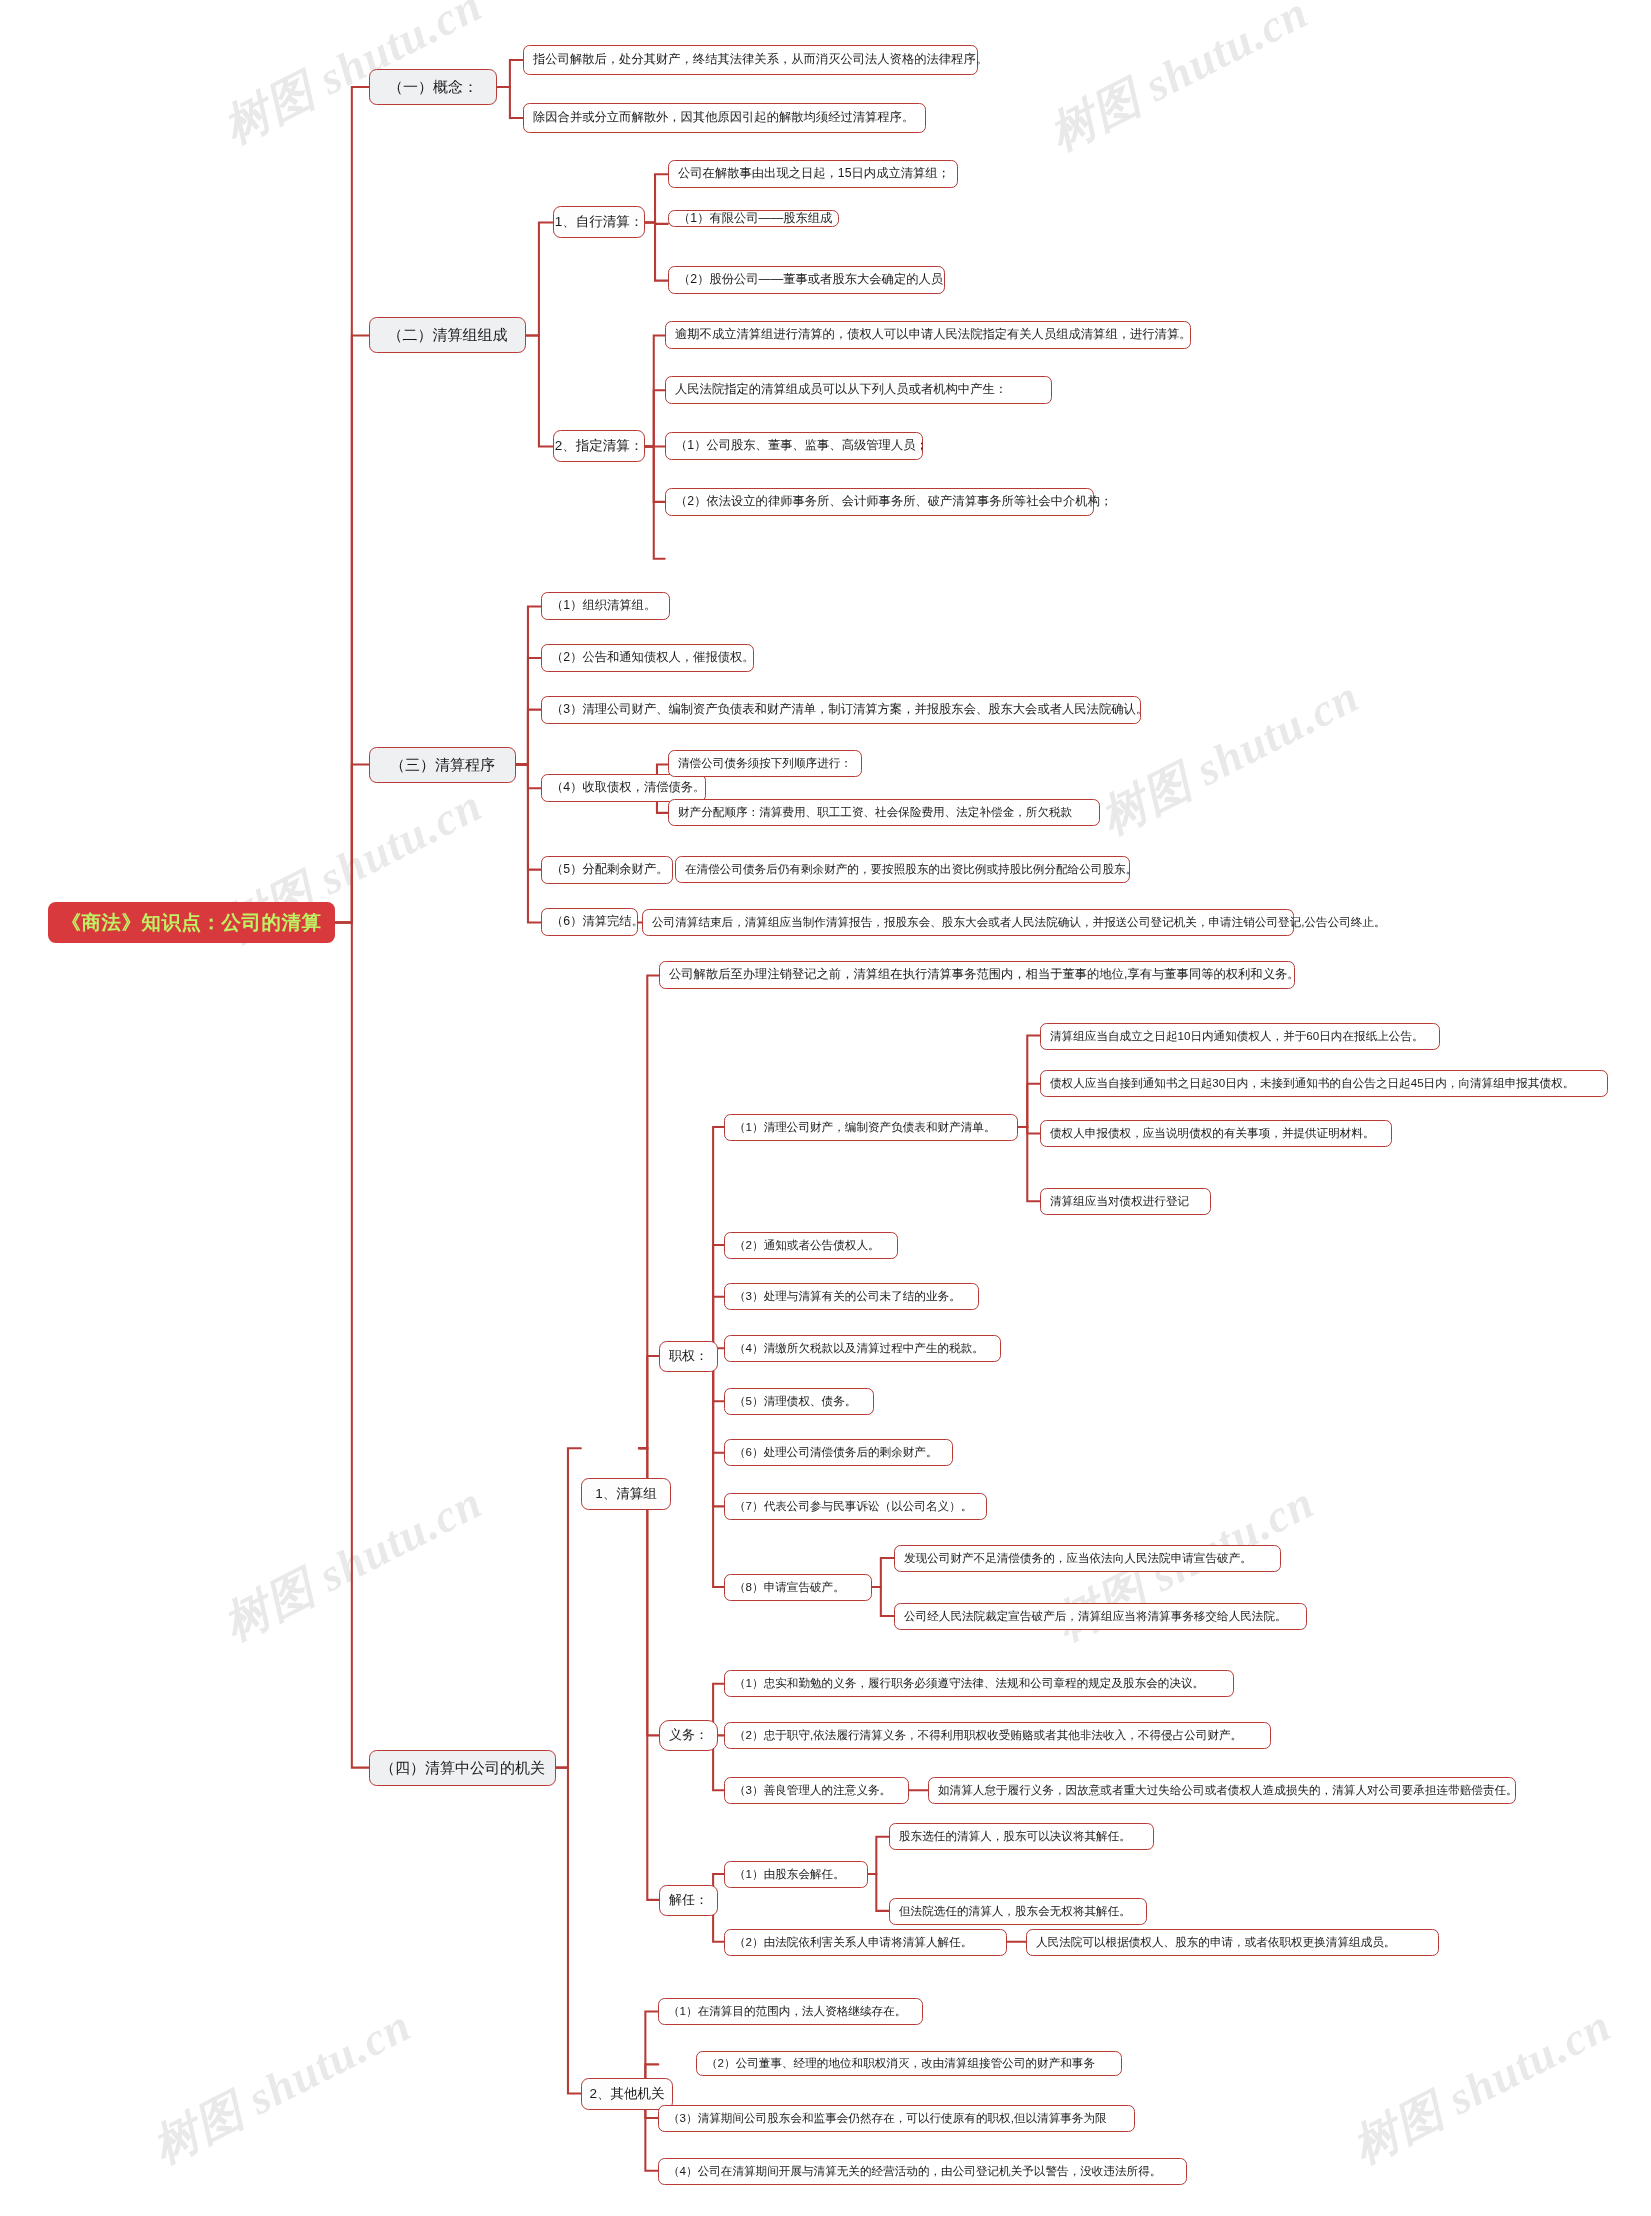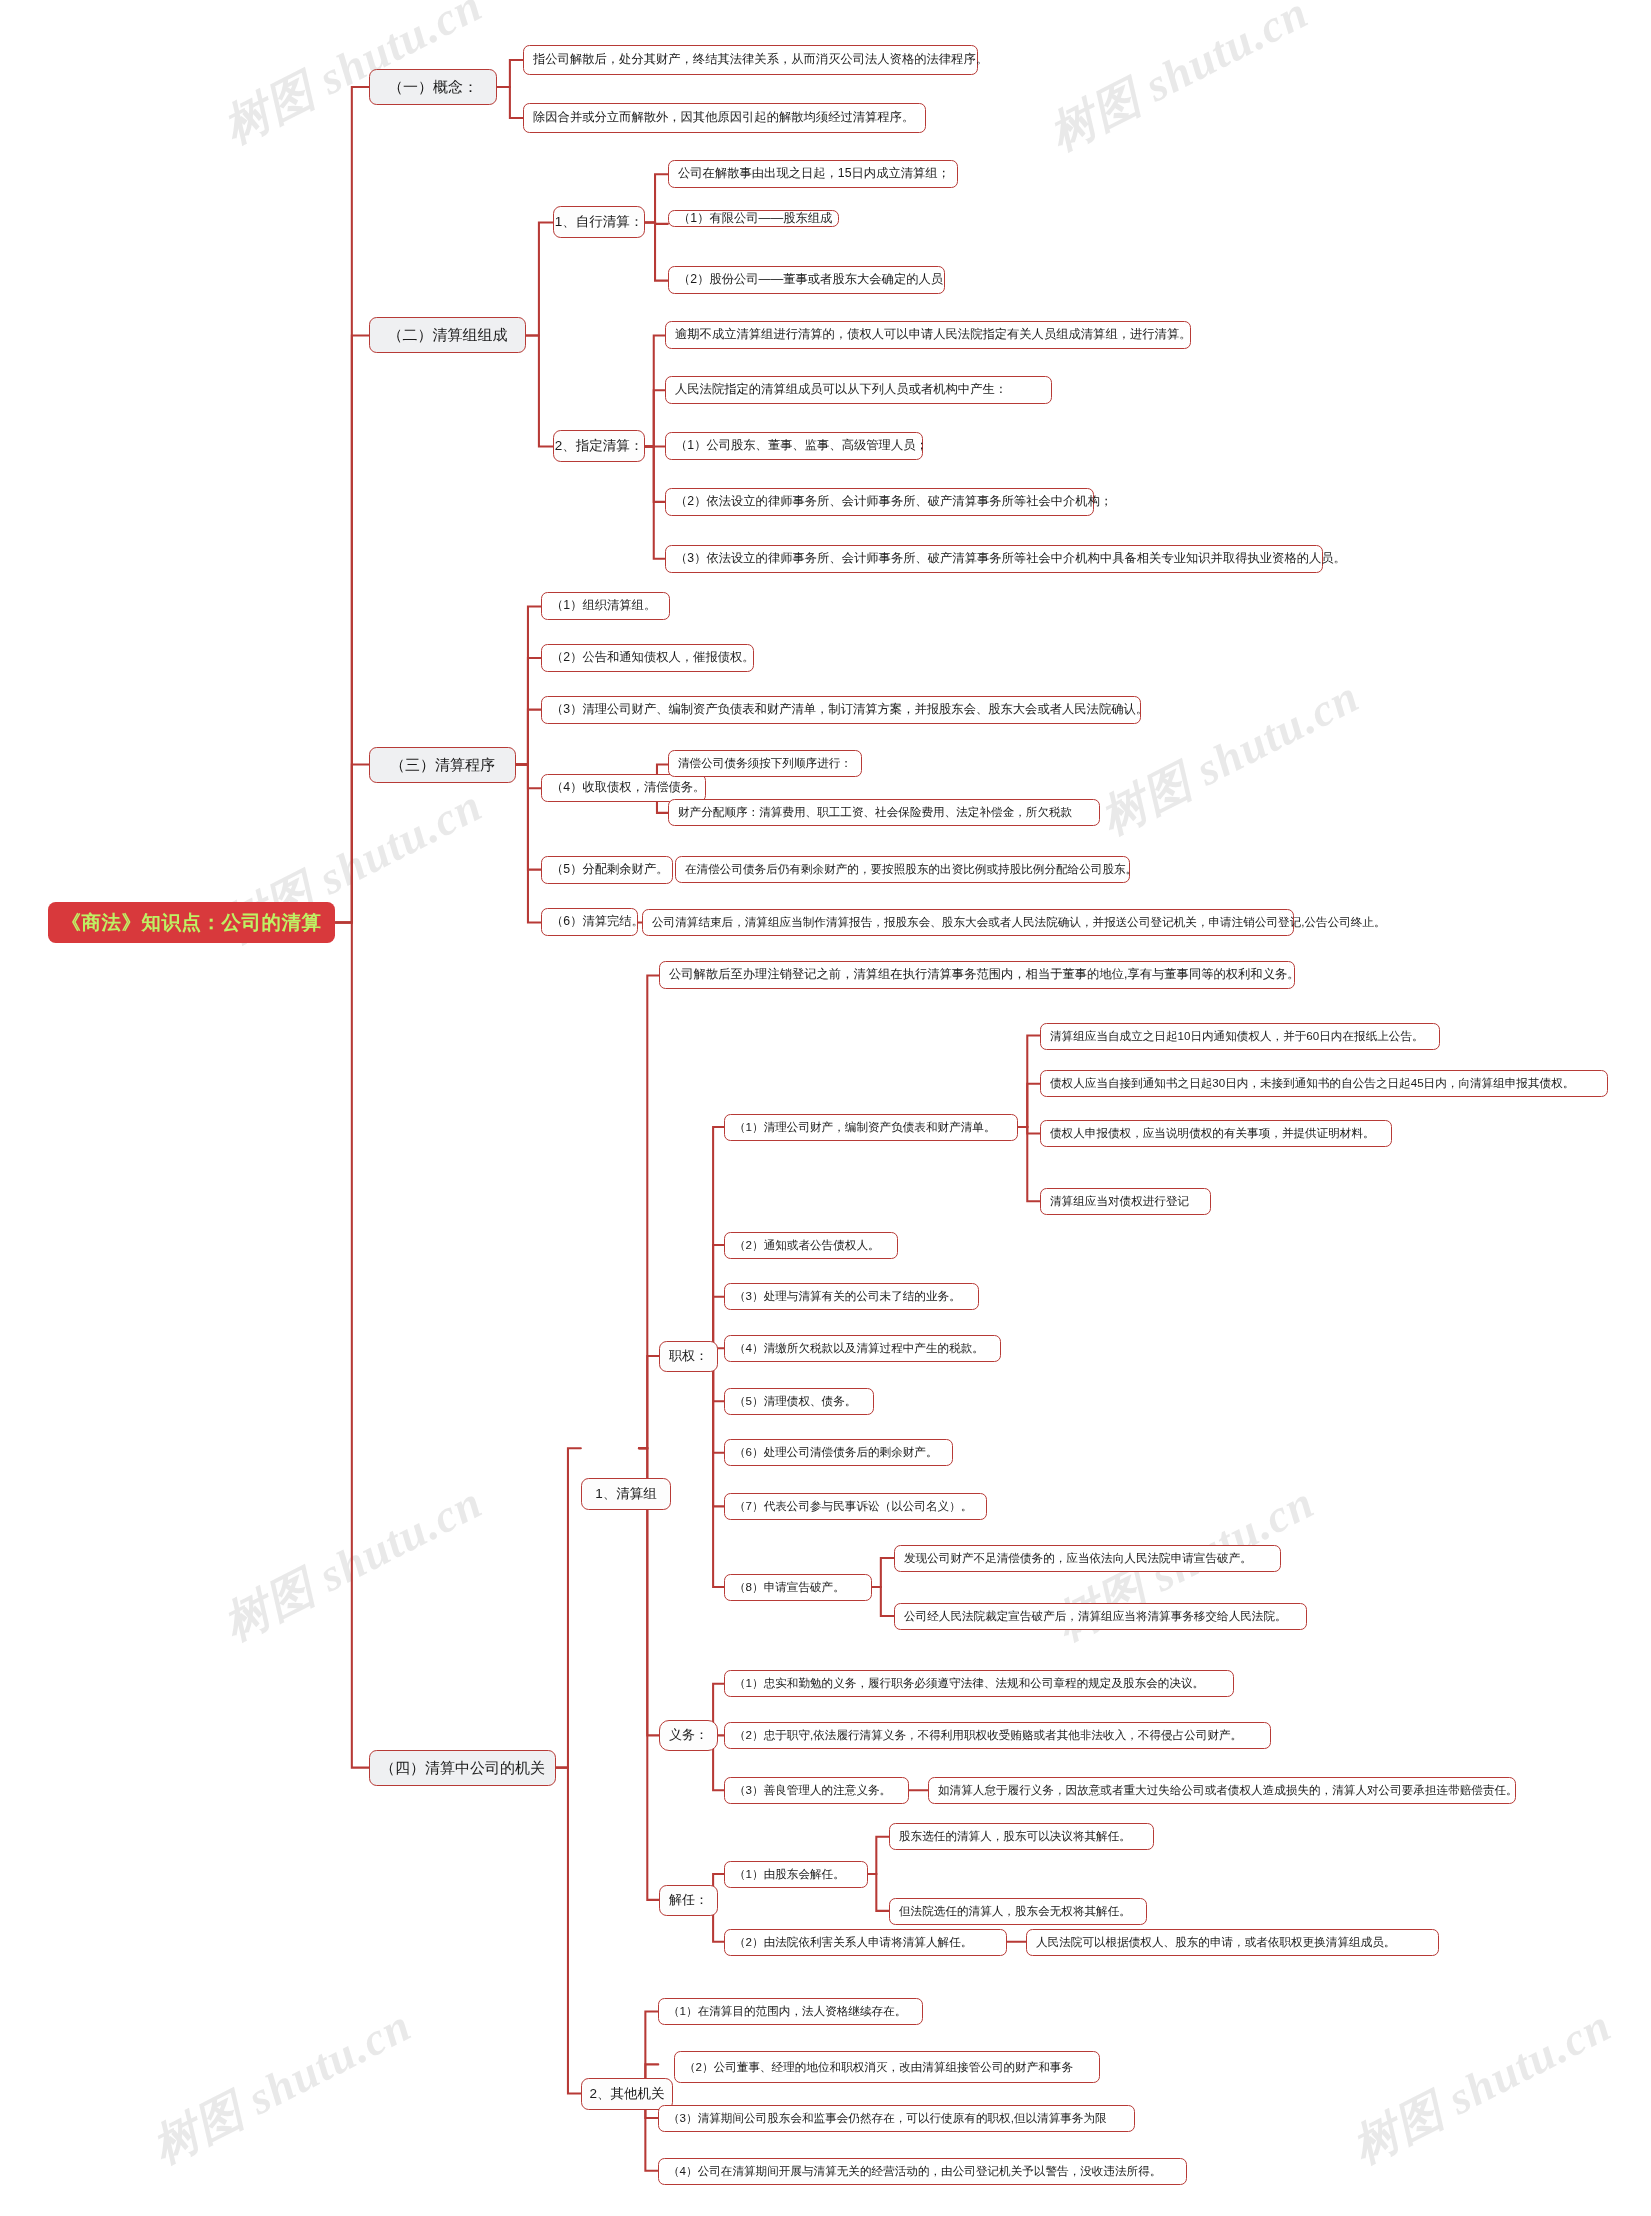--- a/index.html
+++ b/index.html
@@ -204,21 +204,20 @@
   <div class="node lvl3" style="left:553px; top:206px; width:92px; height:32px;">1、自行清算：</div>
   <div class="node leaf" style="left:668px; top:160px; width:290px; height:28px;">公司在解散事由出现之日起，15日内成立清算组；</div>
   <div class="node leaf" style="left:668px; top:210px; width:171px; height:17px;">（1）有限公司——股东组成</div>
   <div class="node leaf" style="left:668px; top:266px; width:277px; height:28px;">（2）股份公司——董事或者股东大会确定的人员</div>
 
   <div class="node lvl3" style="left:553px; top:430px; width:92px; height:32px;">2、指定清算：</div>
   <div class="node leaf" style="left:665px; top:321px; width:526px; height:28px;">逾期不成立清算组进行清算的，债权人可以申请人民法院指定有关人员组成清算组，进行清算。</div>
   <div class="node leaf" style="left:665px; top:376px; width:387px; height:28px;">人民法院指定的清算组成员可以从下列人员或者机构中产生：</div>
   <div class="node leaf" style="left:665px; top:432px; width:258px; height:28px;">（1）公司股东、董事、监事、高级管理人员；</div>
   <div class="node leaf" style="left:665px; top:488px; width:429px; height:28px;">（2）依法设立的律师事务所、会计师事务所、破产清算事务所等社会中介机构；</div>
-  <div class="node leaf" style="left:665px; top:545px; width:658px; height:28px;">（3）依法设立的律师事务所、会计师事务所、破产清算事务所等社会中介机构中具备相关专业知识并取得执业资格的人员。</div>
 
   <div class="node lvl2" style="left:369px; top:747px; width:147px; height:36px;">（三）清算程序</div>
 
   <div class="node leaf" style="left:541px; top:592px; width:129px; height:28px;">（1）组织清算组。</div>
   <div class="node leaf" style="left:541px; top:644px; width:213px; height:28px;">（2）公告和通知债权人，催报债权。</div>
   <div class="node leaf" style="left:541px; top:696px; width:600px; height:28px;">（3）清理公司财产、编制资产负债表和财产清单，制订清算方案，并报股东会、股东大会或者人民法院确认。</div>
 
   <div class="node leaf" style="left:541px; top:774px; width:165px; height:28px;">（4）收取债权，清偿债务。</div>
   <div class="node leaf leaf-sm" style="left:668px; top:750px; width:194px; height:27px;">清偿公司债务须按下列顺序进行：</div>
   <div class="node leaf leaf-sm" style="left:668px; top:799px; width:432px; height:27px;">财产分配顺序：清算费用、职工工资、社会保险费用、法定补偿金，所欠税款</div>
@@ -266,18 +265,18 @@
   <div class="node leaf leaf-sm" style="left:724px; top:1861px; width:144px; height:27px;">（1）由股东会解任。</div>
   <div class="node leaf leaf-sm" style="left:889px; top:1823px; width:265px; height:27px;">股东选任的清算人，股东可以决议将其解任。</div>
   <div class="node leaf leaf-sm" style="left:889px; top:1898px; width:258px; height:27px;">但法院选任的清算人，股东会无权将其解任。</div>
 
   <div class="node leaf leaf-sm" style="left:724px; top:1929px; width:283px; height:27px;">（2）由法院依利害关系人申请将清算人解任。</div>
   <div class="node leaf leaf-sm" style="left:1026px; top:1929px; width:413px; height:27px;">人民法院可以根据债权人、股东的申请，或者依职权更换清算组成员。</div>
 
   <div class="node lvl3" style="left:581px; top:2078px; width:92px; height:32px;">2、其他机关</div>
 
   <div class="node leaf leaf-sm" style="left:658px; top:1998px; width:265px; height:27px;">（1）在清算目的范围内，法人资格继续存在。</div>
-  <div class="node leaf leaf-sm" style="left:674px; top:2051px; width:426px; height:32px;text-align:center;">（2）公司董事、经理的地位和职权消灭，改由清算组接管公司的财产和事务</div>
+  <div class="node leaf leaf-sm" style="left:696px; top:2051px; width:426px; height:25px;text-align:center;">（2）公司董事、经理的地位和职权消灭，改由清算组接管公司的财产和事务</div>
   <div class="node leaf leaf-sm" style="left:658px; top:2105px; width:477px; height:27px;">（3）清算期间公司股东会和监事会仍然存在，可以行使原有的职权,但以清算事务为限</div>
   <div class="node leaf leaf-sm" style="left:658px; top:2158px; width:529px; height:27px;">（4）公司在清算期间开展与清算无关的经营活动的，由公司登记机关予以警告，没收违法所得。</div>
 
 </div>
 
 
 </body></html>

